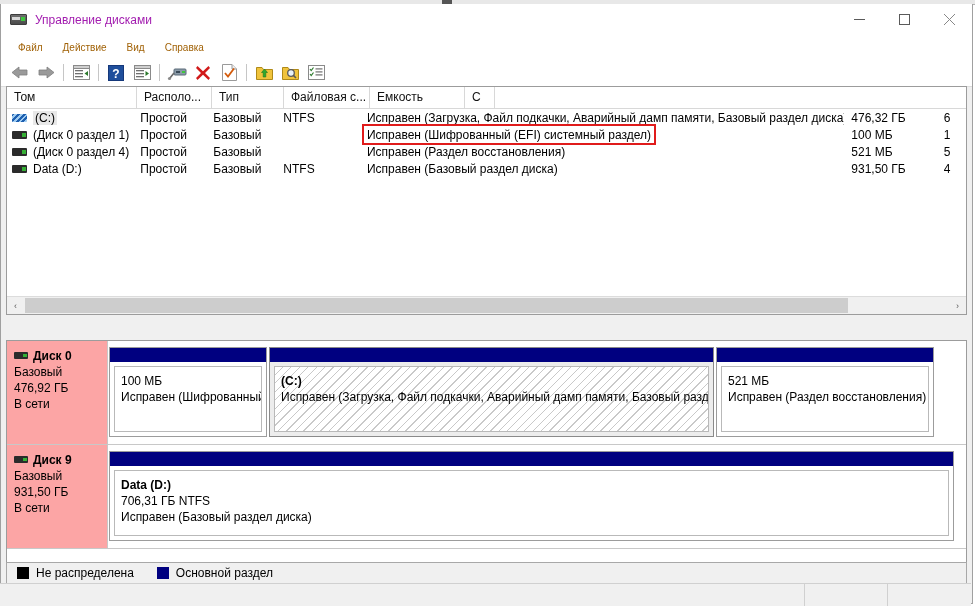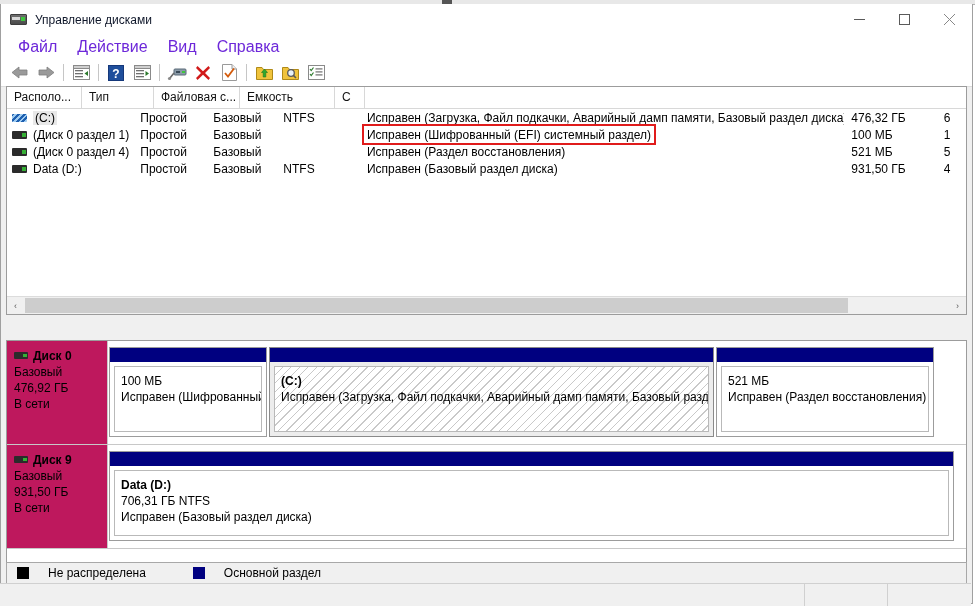--- a/index.html
+++ b/index.html
@@ -59,42 +59,42 @@
   .title-icon .led {
     position:absolute; right:2px; top:5px; width:4px; height:4px;
     background:#3ec73e;
   }
   .title-icon .slot {
     position:absolute; left:2px; top:5px; width:8px; height:3px;
     background:#d8d8d8;
   }
   .title-text {
     font-size: 12px;
-    color: #0f172a;
+    color: #a21caf;
   }
   .win-buttons {
     position: absolute; right: 0; top: 0; height: 31px; display: flex;
   }
   .win-btn {
     width: 45px; height: 31px;
     display: flex; align-items: center; justify-content: center;
     color: #5a5a5a;
   }
 
   
   .menubar {
     height: 24px;
     background: #ffffff;
     display: flex; align-items: center;
     padding-left: 7px;
   }
   .menu-item {
     padding: 3px 10px;
-    font-size: 16px;
-    color: #6d28d9;
+    font-size: 10px;
+    color: #a16207;
   }
 
   
   .toolbar {
     height: 27px;
     background: #ffffff;
     border-bottom: 1px solid #dcdcdc;
     display: flex; align-items: center;
     padding-left: 6px;
     gap: 0px;
@@ -200,21 +200,21 @@
   }
   .disk-row {
     position: relative;
     height: 103px;
     border-bottom: 1px solid #c8c8c8;
     display: flex;
   }
   .disk-info {
     width: 101px;
     flex: 0 0 101px;
-    background: #be185d;
+    background: #fca5a5;
     border-right: 1px solid #c8c8c8;
     box-sizing: border-box;
     padding: 7px 0 0 7px;
     font-size: 12px;
     line-height: 16px;
   }
   .disk-info .dtitle {
     font-weight: bold; display: flex; align-items: center; gap: 5px;
   }
   .disk-info .ico-disk {
@@ -270,21 +270,21 @@
   
   .legend {
     position: absolute;
     left: 6px; top: 562px;
     width: 961px; height: 22px;
     background: #f0f0f0;
     border: 1px solid #a8a8a8;
     box-sizing: border-box;
     display: flex; align-items: center;
     padding-left: 10px;
-    gap: 19px;
+    gap: 7px;
     font-size: 12px;
   }
   .legend .sw { width: 12px; height: 12px; flex: 0 0 auto; }
   .legend .gap { width: 9px; }
 
   
   .statusbar {
     position: absolute;
     left: 0; bottom: 0;
     width: 971px; height: 22px;
@@ -436,20 +436,21 @@
           <rect x="7.5" y="3.3" width="7" height="1.2" fill="#6f6f6f"></rect>
           <rect x="7.5" y="6.3" width="7" height="1.2" fill="#6f6f6f"></rect>
           <rect x="7.5" y="9.3" width="7" height="1.2" fill="#6f6f6f"></rect>
         </svg>
       </div>
     </div>
   </div>
 
   <div class="listpane">
     <div class="lst-header">
+      <div class="hcell" style="width:130px">Том</div>
       <div class="hcell" style="width:75px">Располо...</div>
       <div class="hcell" style="width:72px">Тип</div>
       <div class="hcell" style="width:86px">Файловая с...</div>
       <div class="hcell" style="width:95px">Емкость</div>
       <div class="hcell" style="width:30px">С</div>
     </div>
 
     <div class="lst-row">
       <div class="cell vol" style="width:130px">
         <span class="ico-vol striped">

